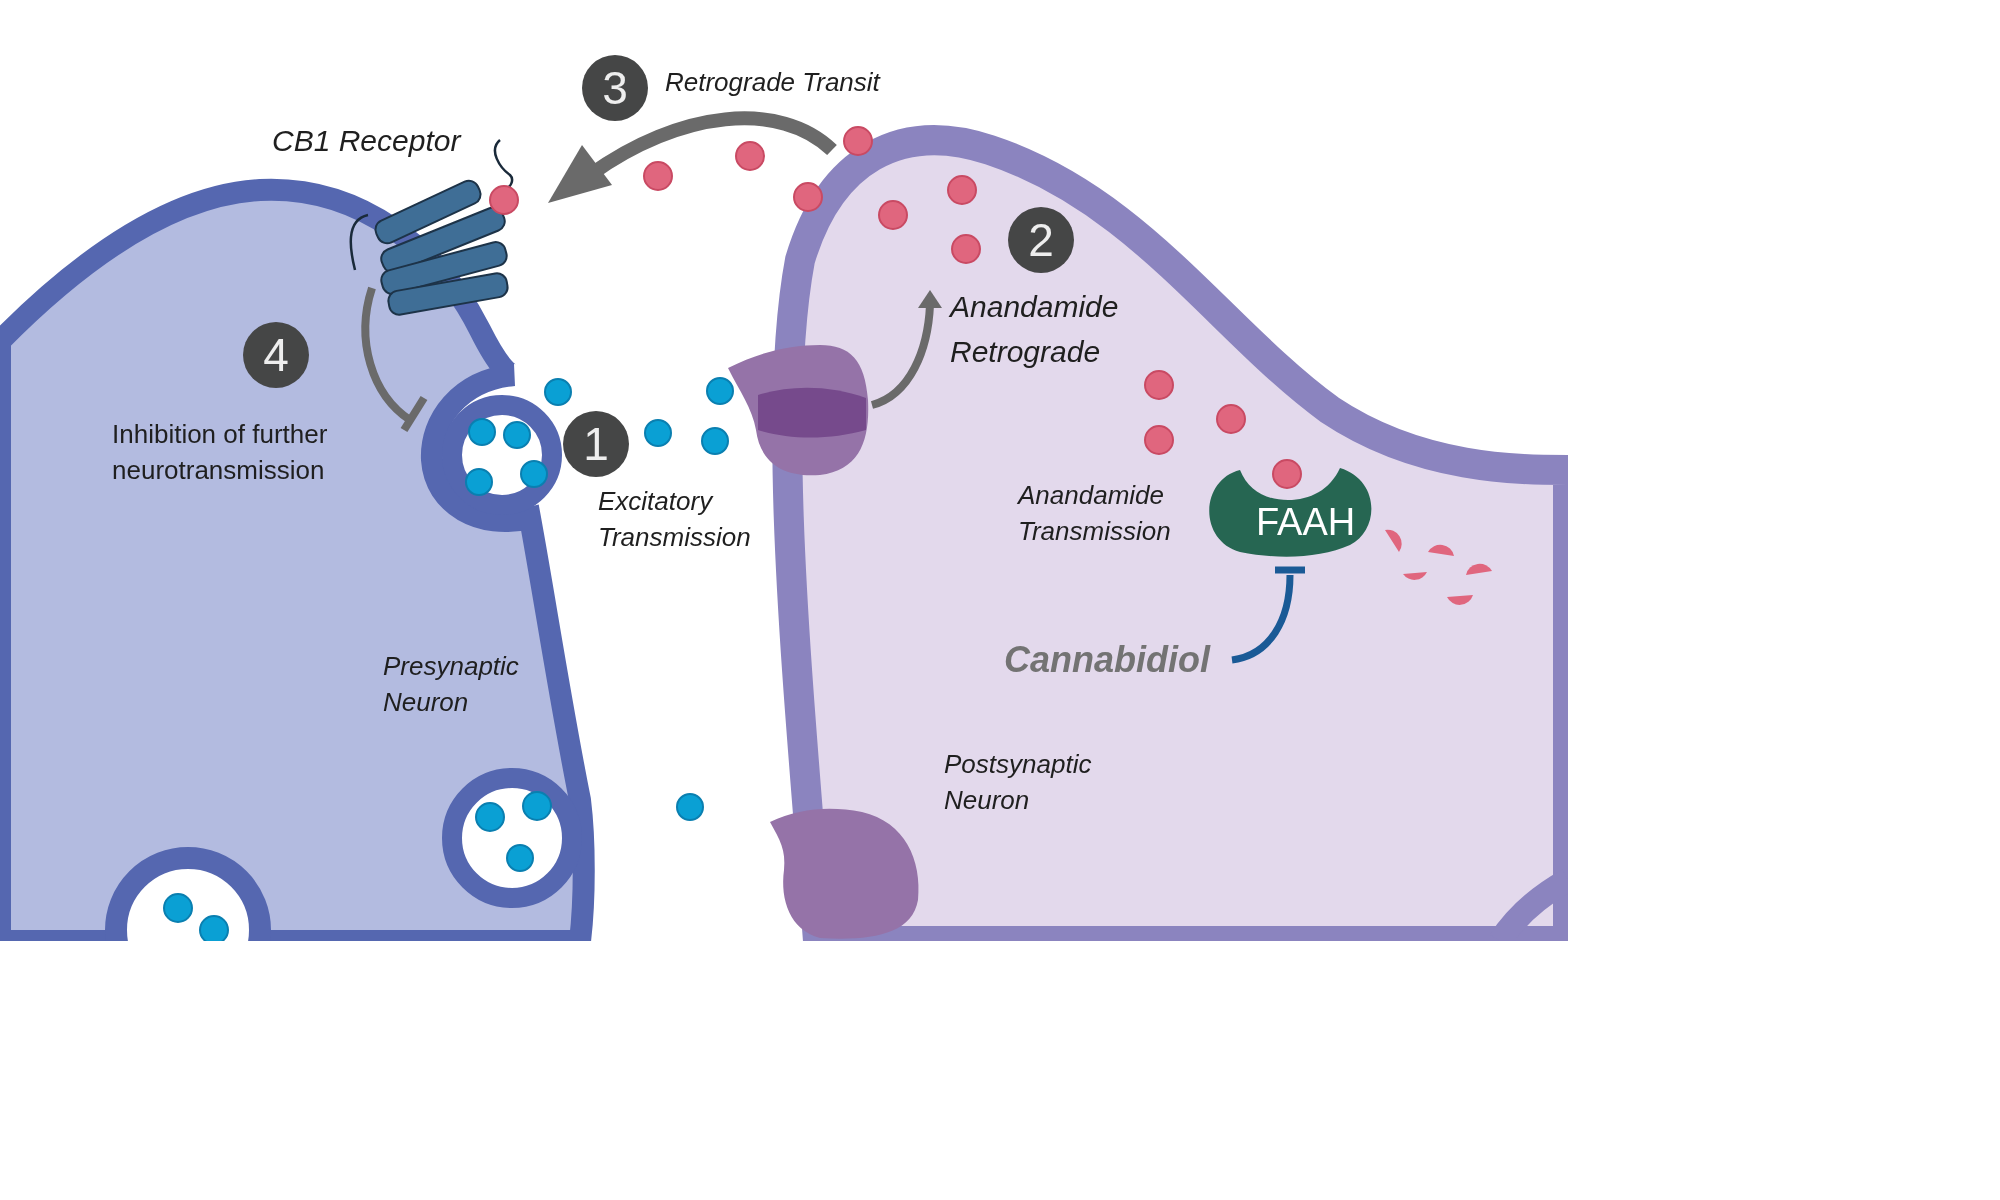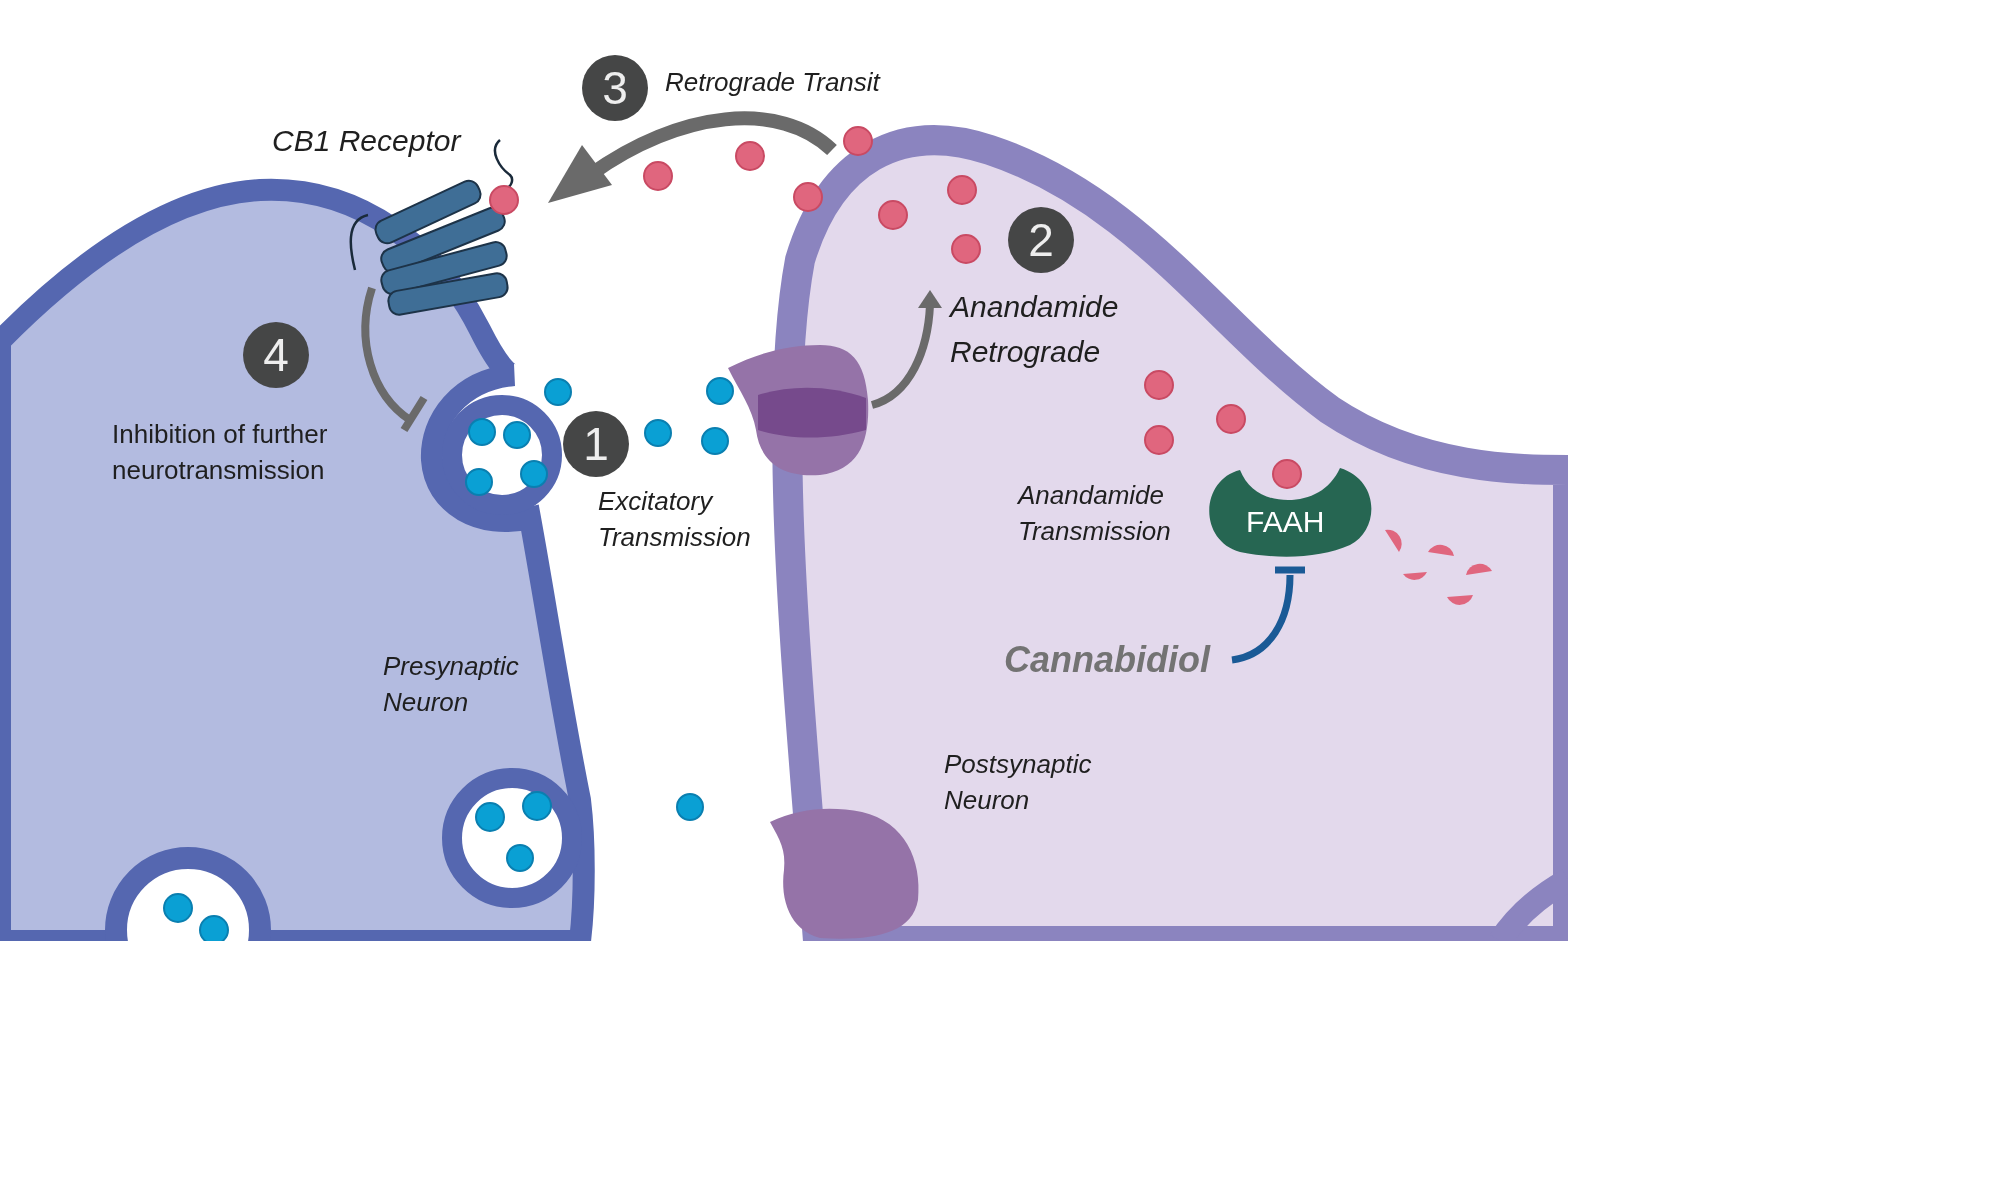--- a/index.html
+++ b/index.html
@@ -2,21 +2,21 @@
 <html><head>
 <meta charset="utf-8">
 <style>
   html,body{margin:0;padding:0;background:#ffffff;}
   body{width:1568px;height:941px;overflow:hidden;position:relative;font-family:"Liberation Sans",sans-serif;}
   svg{position:absolute;left:0;top:0;}
   .lbl{position:absolute;color:#1f1f1f;font-size:26px;line-height:36px;white-space:nowrap;}
   .it{font-style:italic;}
   .c{text-align:left;}
   .badge{position:absolute;width:66px;height:66px;border-radius:50%;background:#454646;color:#eeeeee;font-size:46px;line-height:66px;text-align:center;}
-  .faah-lbl{position:absolute;color:#ffffff;font-size:30px;line-height:36px;}
+  .faah-lbl{position:absolute;color:#ffffff;font-size:38px;line-height:36px;margin-left:10px;}
   .cbd{position:absolute;font-weight:bold;font-style:italic;font-size:36px;line-height:40px;color:#737373;}
 </style>
 </head>
 <body>
 
 <svg width="1568" height="941" viewBox="0 0 1568 941" xmlns="http://www.w3.org/2000/svg">
   <path d="M818,941 C800,700 770,420 800,260 C830,160 900,120 990,150 C1140,200 1220,330 1330,410 C1420,470 1520,470 1568,470 L1568,941 Z" fill="#e3d9ec" stroke="#8b84bf" stroke-width="30"></path>
   <path d="M1500,941 C1520,910 1550,890 1568,880" fill="none" stroke="#8b84bf" stroke-width="24"></path>
 
   <path d="M0,341 C80,260 170,195 260,190 C360,185 440,250 480,330 C500,370 510,375 514,375 C460,380 430,420 432,460 C435,505 480,530 530,518 C545,600 560,700 580,800 C585,840 585,900 580,941 L0,941 Z" fill="#b3bbe0" stroke="#5567b0" stroke-width="22"></path>

